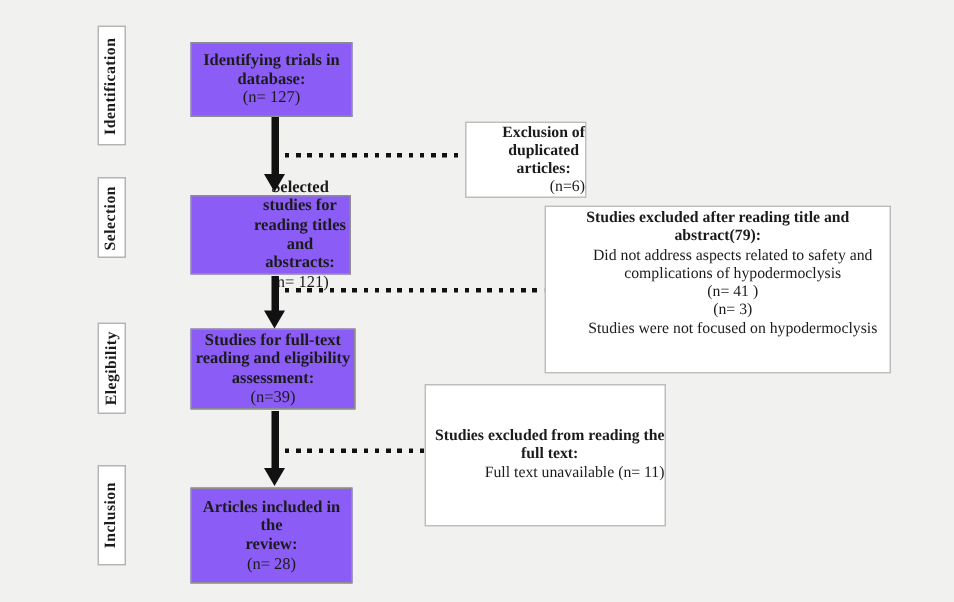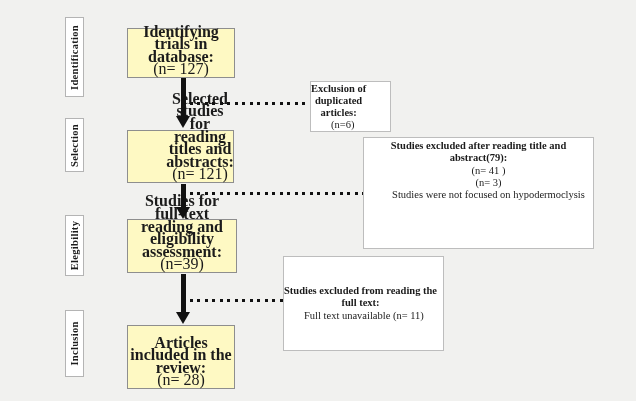--- a/index.html
+++ b/index.html
@@ -12,34 +12,34 @@
   .stage {
     position:absolute; background:#ffffff; border:1px solid #b4b4b4;
     display:flex; align-items:center; justify-content:center; box-sizing:border-box;
   }
   .stage span {
     transform:rotate(-90deg); white-space:nowrap;
     font-weight:bold; font-size:10.5px; letter-spacing:0.3px;
   }
   
   .fbox {
-    position:absolute; background:#fef9c3; border:1px solid #8e8e8e;
-    display:flex; flex-direction:column; align-items:center; justify-content:flex-end;
-    text-align:center; font-size:16px; line-height:12.6px; box-sizing:border-box; padding:1px;
+    position:absolute; background:#8b5cf6; border:1px solid #8e8e8e;
+    display:flex; flex-direction:column; align-items:center; justify-content:center;
+    text-align:center; font-size:11px; line-height:12.6px; box-sizing:border-box; padding:1px;
   }
   .fbox .bt { font-weight:bold; white-space:pre-line; }
   .fbox .bc { font-weight:normal; }
   
   .sbox {
     position:absolute; background:#ffffff; border:1px solid #bdbdbd;
     text-align:center; box-sizing:border-box;
   }
   .sbox .bt { font-weight:bold; white-space:pre-line; }
   .sbox .bd { font-weight:normal; white-space:pre-line;padding-left:20px; }
-  .sbox-center { display:flex; flex-direction:column; align-items:flex-start; justify-content:center; }
+  .sbox-center { display:flex; flex-direction:column; align-items:flex-end; justify-content:center; }
   #box-excluded-duplicates { font-size:10.5px; line-height:12px; }
   #box-excluded-title-abstract { font-size:10.5px; line-height:12.3px; padding-top:2px; }
   #box-excluded-fulltext { font-size:10.5px; line-height:12.5px; }
   
   .shaft { position:absolute; width:5px; background:#111111; }
   .ahead {
     position:absolute; width:0; height:0;
     border-left:7px solid transparent; border-right:7px solid transparent;
     border-top:12px solid #111111;
   }
@@ -106,20 +106,22 @@
   <div class="sbox sbox-center" id="box-excluded-duplicates" style="left:310px;top:81px;width:81px;height:51px;">
     <div class="bt">Exclusion of
 duplicated
 articles:</div>
     <div class="bd">(n=6)</div>
   </div>
 
   <div class="sbox" id="box-excluded-title-abstract" style="left:363px;top:137px;width:231px;height:112px;">
     <div class="bt">Studies excluded after reading title and
 abstract(79):</div>
+    <div class="bd">Did not address aspects related to safety and
+complications of hypodermoclysis</div>
     <div class="bd">(n= 41 )</div>
     <div class="bd">(n= 3)</div>
     <div class="bd">Studies were not focused on hypodermoclysis</div>
   </div>
 
   <div class="sbox sbox-center" id="box-excluded-fulltext" style="left:283px;top:256px;width:161px;height:95px;">
     <div class="bt">Studies excluded from reading the
 full text:</div>
     <div class="bd">Full text unavailable (n= 11)</div>
   </div>

